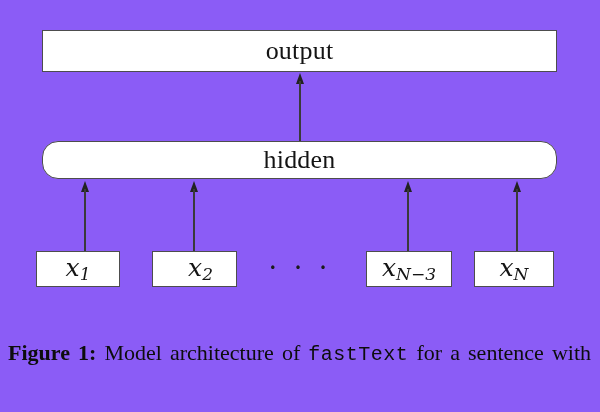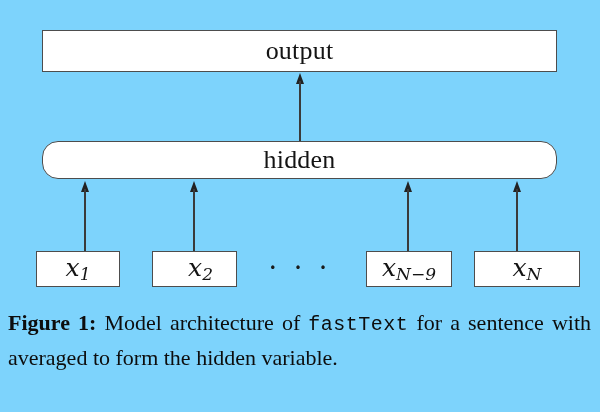--- a/index.html
+++ b/index.html
@@ -1,36 +1,36 @@
 <!DOCTYPE html>
 <html><head>
 <meta charset="utf-8">
 <style>
   html,body { margin:0; padding:0; background:#ffffff; }
   #canvas {
-    position:relative; width:600px; height:412px; background:#7dd3fc;
+    position:relative; width:600px; height:412px; background:#8b5cf6;
     font-family:"Liberation Serif", serif; color:#111; overflow:hidden;
   }
 
   
   .box {
     position:absolute; box-sizing:border-box;
     border:1.5px solid #4d4d4d; background:#fff;
     display:flex; align-items:center; justify-content:center;
   }
   .layer-label { font-size:26px; color:#141414; letter-spacing:0.2px; }
 
   .box-output { left:42px; top:30px;  width:515px; height:42px; }
   .box-hidden { left:42px; top:141px; width:515px; height:38px;border-radius:16px; }
 
   .box-input  { top:251px; height:36px; }
   .box-x1 { left:36px;  width:84px; }
   .box-x2 { left:152px; width:85px;padding-left:12px; }
   .box-xn1{ left:366px; width:86px; }
-  .box-xn { left:474px; width:106px; }
+  .box-xn { left:474px; width:80px; }
 
   .math { font-family:"DejaVu Serif", serif; font-style:italic; font-size:25px; color:#141414; }
   .math .sub { font-size:0.68em; font-style:italic; vertical-align:-0.24em; letter-spacing:0; }
 
   .arrow { position:absolute; width:9px; }
   .arrow .head {
     position:absolute; left:0; top:0; width:0; height:0;
     border-left:4.5px solid transparent; border-right:4.5px solid transparent;
     border-bottom:11px solid #222;
   }
@@ -44,21 +44,21 @@
 
   .ellipsis {
     position:absolute; left:266px; top:250px; width:68px; height:36px;
     line-height:36px; text-align:center; font-size:27px; color:#1a1a1a;
     letter-spacing:4px; font-family:"DejaVu Serif", serif;
   }
 
   
   .caption { position:absolute; left:8px; top:306px; width:583px; font-size:22px; line-height:33px; color:#0d0d0d; }
   .cap-line { white-space:normal; }
-  .cap-just { text-align:justify; text-align-last:justify; }
+  .cap-just { text-align:justify; text-align-last:justify;margin-top:30px; }
   .cap-bold { font-weight:bold; }
   .cap-mono { font-family:"Liberation Mono", monospace; font-size:20px; letter-spacing:0.5px; }
   .cap-math { font-family:"DejaVu Serif", serif; font-style:italic; font-size:21px; }
   .cap-math .sub { font-size:0.72em; vertical-align:-0.2em; }
 </style>
 </head>
 <body>
 
 <div id="canvas">
 
@@ -97,27 +97,26 @@
     <div class="box box-input box-x1">
       <span class="math"><span>x</span><span class="sub">1</span></span>
     </div>
     <div class="box box-input box-x2">
       <span class="math"><span>x</span><span class="sub">2</span></span>
     </div>
 
     <div class="ellipsis">· · ·</div>
 
     <div class="box box-input box-xn1">
-      <span class="math"><span>x</span><span class="sub">N−9</span></span>
+      <span class="math"><span>x</span><span class="sub">N−3</span></span>
     </div>
     <div class="box box-input box-xn">
       <span class="math"><span>x</span><span class="sub">N</span></span>
     </div>
   </div>
 
   <div class="caption">
     <div class="cap-line cap-just">
       <span class="cap-bold">Figure 1:</span><span> Model architecture of </span><span class="cap-mono">fastText</span><span> for a sentence with</span>
     </div>
-    <div class="cap-line">averaged to form the hidden variable.</div>
   </div>
 
 </div>
 
 </body></html>

